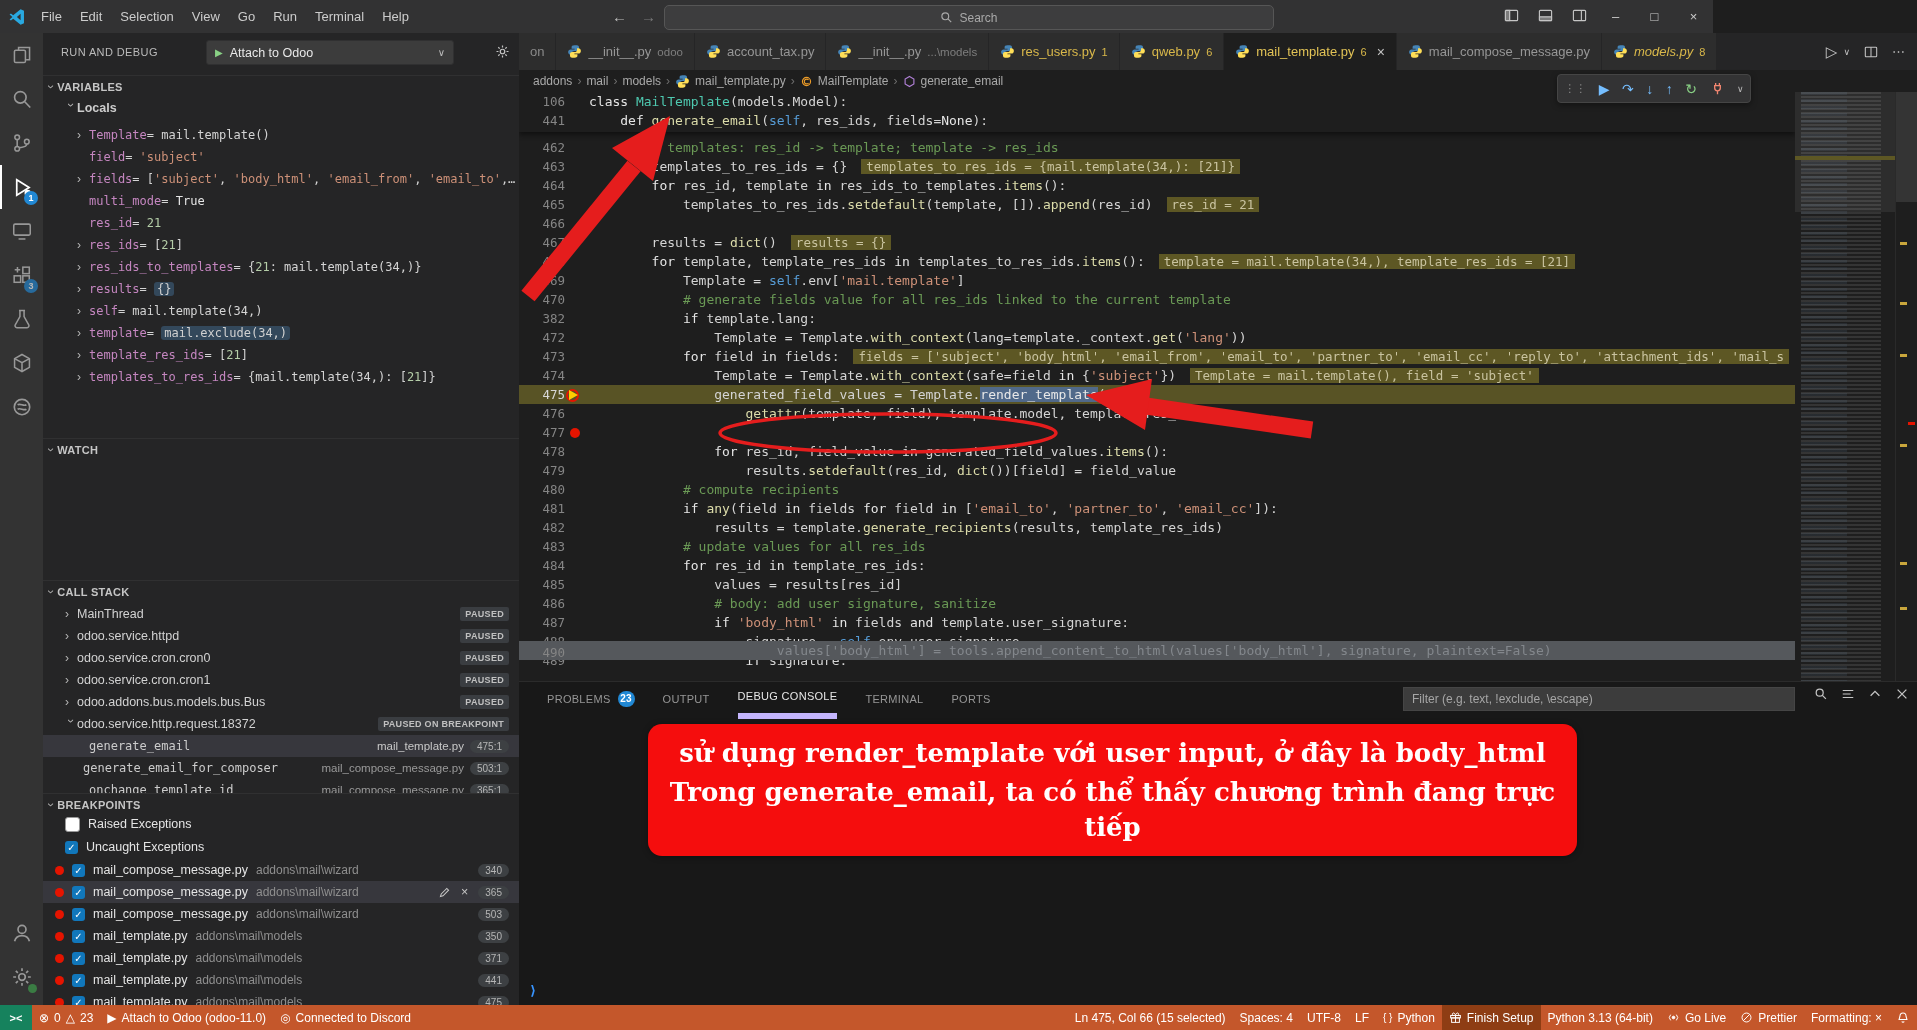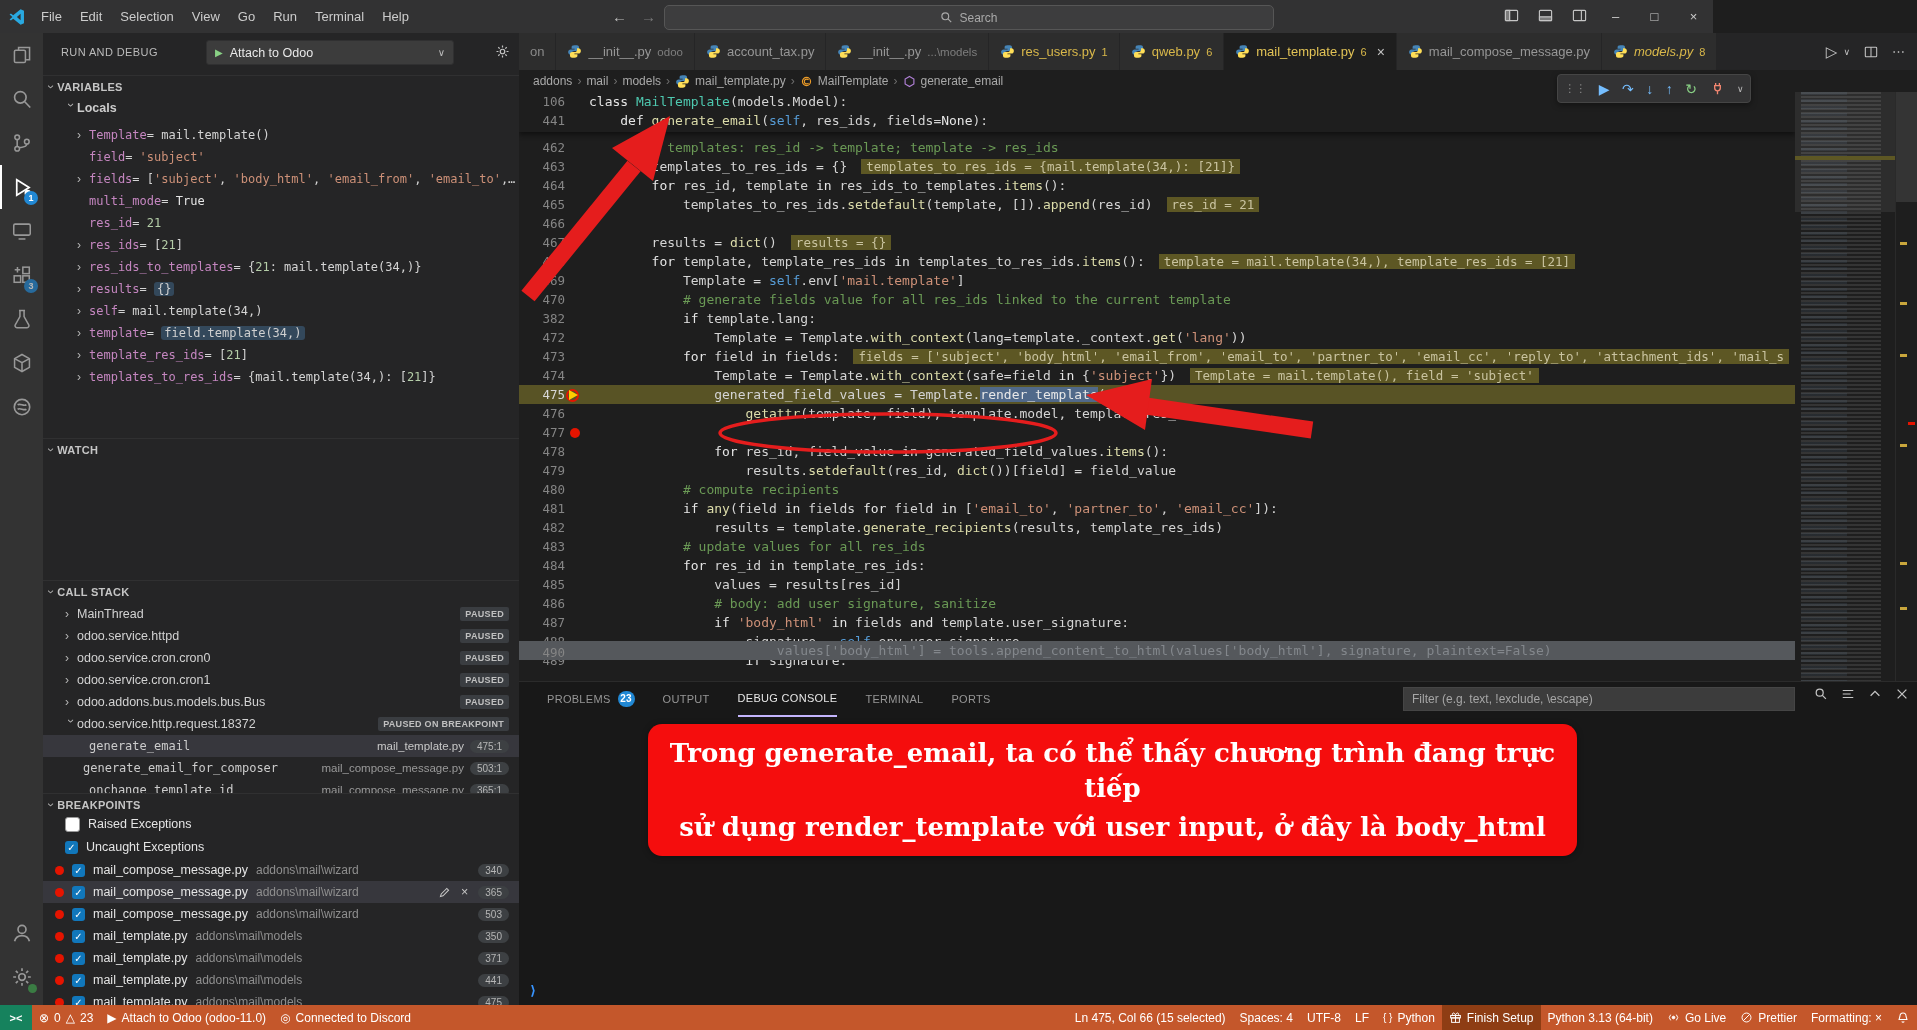--- a/index.html
+++ b/index.html
@@ -118,21 +118,21 @@
   #minimap .hl{position:absolute;left:0;top:64px;width:100px;height:4px;background:#5d5724;}
   #ruler{left:1895px;top:92px;width:22px;height:589px;background:#1e1e1e;border-left:1px solid #2a2a2a;}
   #ruler .m{position:absolute;left:4px;width:7px;height:3px;background:#c9a63c;}
   #ruler .m.red{background:#e51400;left:12px;}
   #ruler .slider{position:absolute;left:0;top:0;width:22px;height:110px;background:rgba(121,121,121,.25);}
 
   
   #panel{left:519px;top:681px;width:1398px;height:324px;background:#181818;border-top:1px solid #2b2b2b;}
   #panel-tabs{display:flex;align-items:center;height:34px;padding-left:28px;gap:28px;}
   .ptab{font-size:11px;letter-spacing:.3px;color:#969696;height:34px;display:flex;align-items:center;gap:7px;}
-  .ptab.active{color:#e7e7e7;border-bottom:2px solid #c4b5fd;}
+  .ptab.active{color:#e7e7e7;border-bottom:6px solid #c4b5fd;}
   .pbadge{background:#2188d4;color:#fff;border-radius:9px;min-width:17px;height:16px;line-height:16px;font-size:10px;text-align:center;font-weight:bold;}
   #pfilter{position:absolute;left:884px;top:5px;width:392px;height:24px;background:#3c3c3c;border:1px solid #454545;color:#ccc;
      font-size:12px;padding:0 8px;box-sizing:border-box;font-family:"Liberation Sans",sans-serif;}
   #pfilter::placeholder{color:#a6a6a6;}
   #panel-icons{position:absolute;right:8px;top:5px;display:flex;gap:13px;align-items:center;color:#c5c5c5;}
   #console-prompt{position:absolute;left:10px;bottom:8px;color:#3794ff;font-size:13px;font-weight:bold;font-family:"DejaVu Sans Mono",monospace;}
 
   
   #statusbar{left:0;top:1005px;width:1917px;height:25px;background:#c4572b;color:#fff;display:flex;align-items:center;font-size:12px;}
   .st{display:flex;align-items:center;gap:5px;padding:0 7px;height:25px;white-space:nowrap;}
@@ -373,21 +373,21 @@
           <span class="vrow-val"><span class="tk-d"> = </span><span class="tk-chg">{}</span></span>
         </div>
         <div class="row" style="top: 267px;">
           <span class="twist col" style="margin-left: 34px;">›</span>
           <span class="vname mono" style="font-size: 12px;">self</span>
           <span class="vrow-val"><span class="tk-d"> = mail.template(34,)</span></span>
         </div>
         <div class="row" style="top: 289px;">
           <span class="twist col" style="margin-left: 34px;">›</span>
           <span class="vname mono" style="font-size: 12px;">template</span>
-          <span class="vrow-val"><span class="tk-d"> = </span><span class="tk-chg">field.template(34,)</span></span>
+          <span class="vrow-val"><span class="tk-d"> = </span><span class="tk-chg">mail.exclude(34,)</span></span>
         </div>
         <div class="row" style="top: 311px;">
           <span class="twist col" style="margin-left: 34px;">›</span>
           <span class="vname mono" style="font-size: 12px;">template_res_ids</span>
           <span class="vrow-val"><span class="tk-d"> = [</span><span class="tk-n">21</span><span class="tk-d">]</span></span>
         </div>
         <div class="row" style="top: 333px;">
           <span class="twist col" style="margin-left: 34px;">›</span>
           <span class="vname mono" style="font-size: 12px;">templates_to_res_ids</span>
           <span class="vrow-val"><span class="tk-d"> = {mail.template(34,): [</span><span class="tk-n">21</span><span class="tk-d">]}</span></span>
@@ -839,22 +839,22 @@
           <span class="ic">
             <svg width="14" height="14" viewBox="0 0 16 16" fill="none" stroke="#fff" stroke-width="1.2">
               <path d="M8 2.2c-2.6 0-3.5 1.9-3.5 4.1L3.5 9.8h9L11.5 6.3c0-2.2-.9-4.1-3.5-4.1zM6.7 11.8a1.35 1.35 0 0 0 2.6 0"></path>
             </svg>
           </span>
         </div>
       </div>
   </div>
 
   <div id="annotation" class="abs">
+    <div>sử dụng render_template với user input, ở đây là body_html</div>
     <div>Trong generate_email, ta có thể thấy chương trình đang trực tiếp</div>
-    <div>sử dụng render_template với user input, ở đây là body_html</div>
   </div>
 
   <svg id="overlay" class="abs" width="1917" height="1030">
     <line x1="528" y1="296" x2="634" y2="166" stroke="#e51d1d" stroke-width="17"></line>
     <polygon points="670,116 653,181 612,148" fill="#e51d1d"></polygon>
     <line x1="1312" y1="430" x2="1146" y2="406" stroke="#e51d1d" stroke-width="17"></line>
     <polygon points="1086,395 1152,379 1145,430" fill="#e51d1d"></polygon>
     <ellipse cx="888" cy="433" rx="168" ry="19" fill="none" stroke="#e51d1d" stroke-width="3.5"></ellipse>
   </svg>
 

